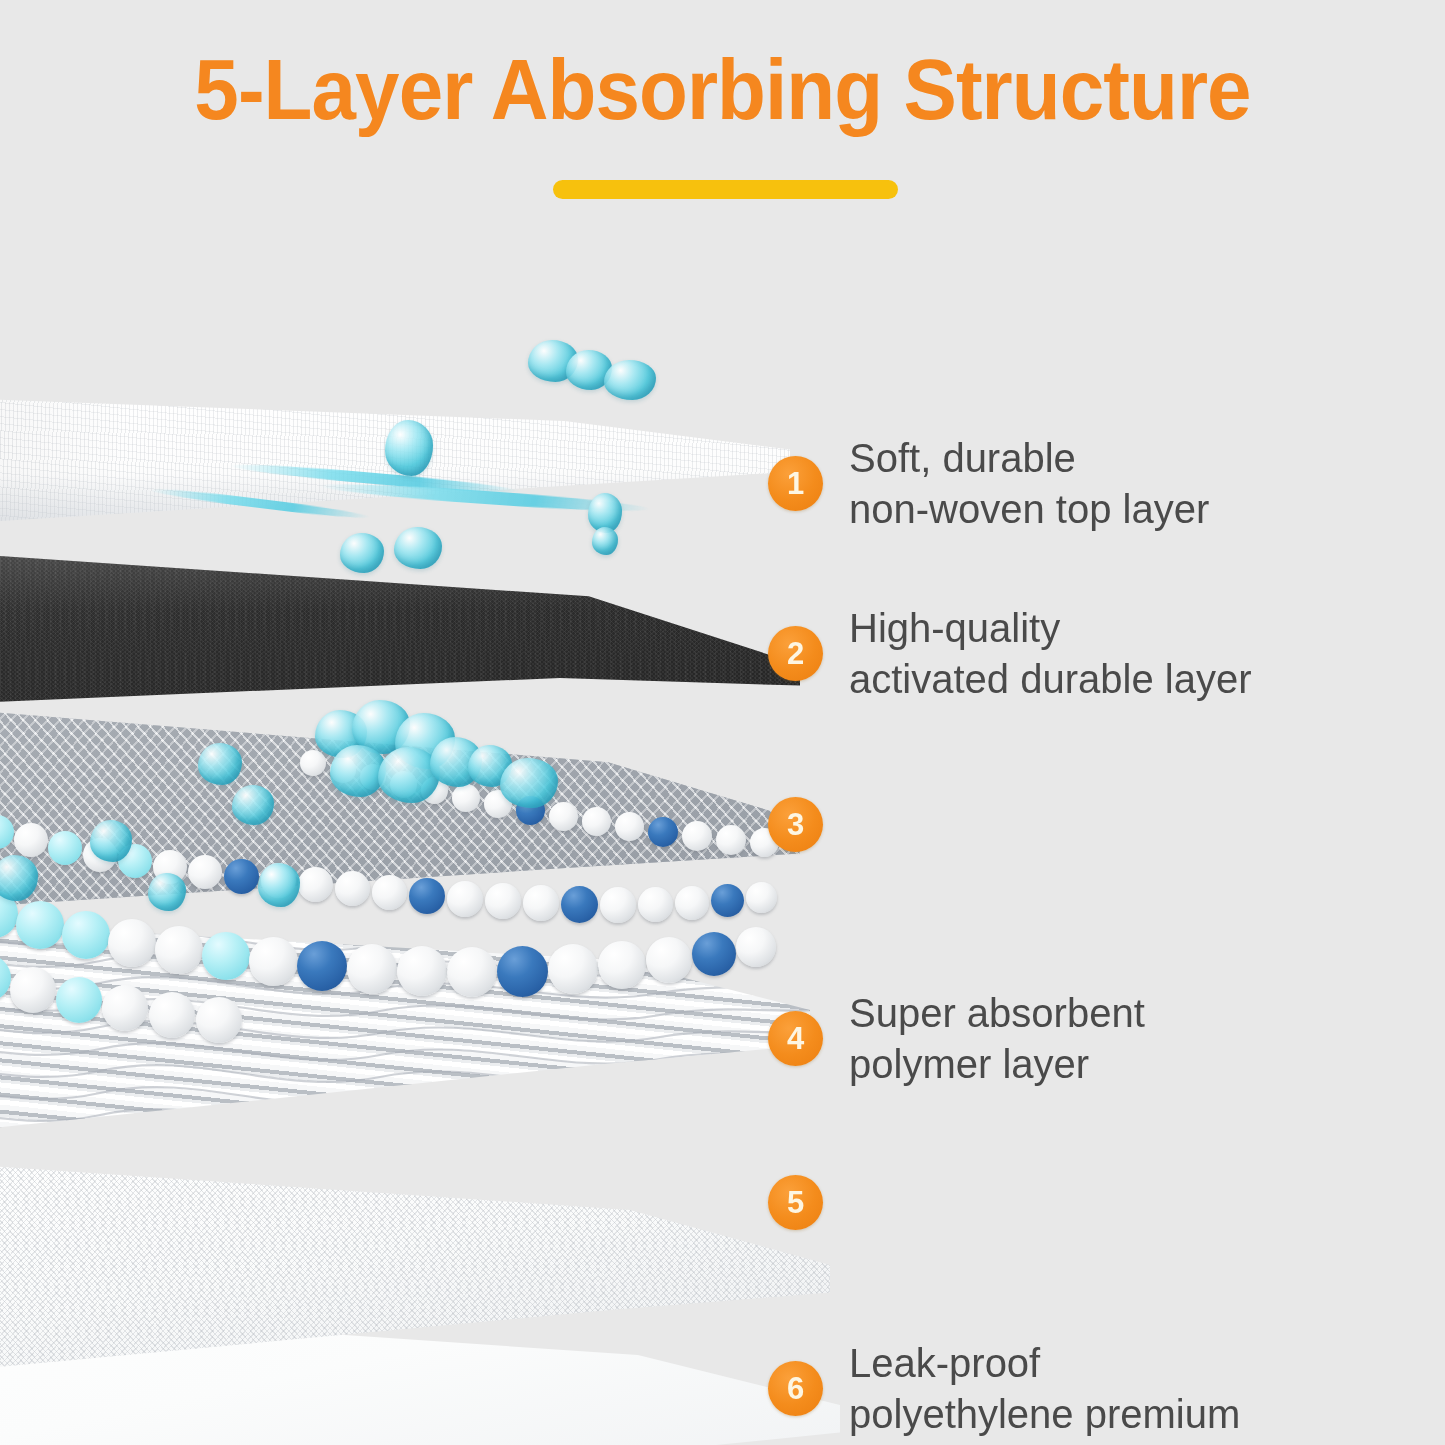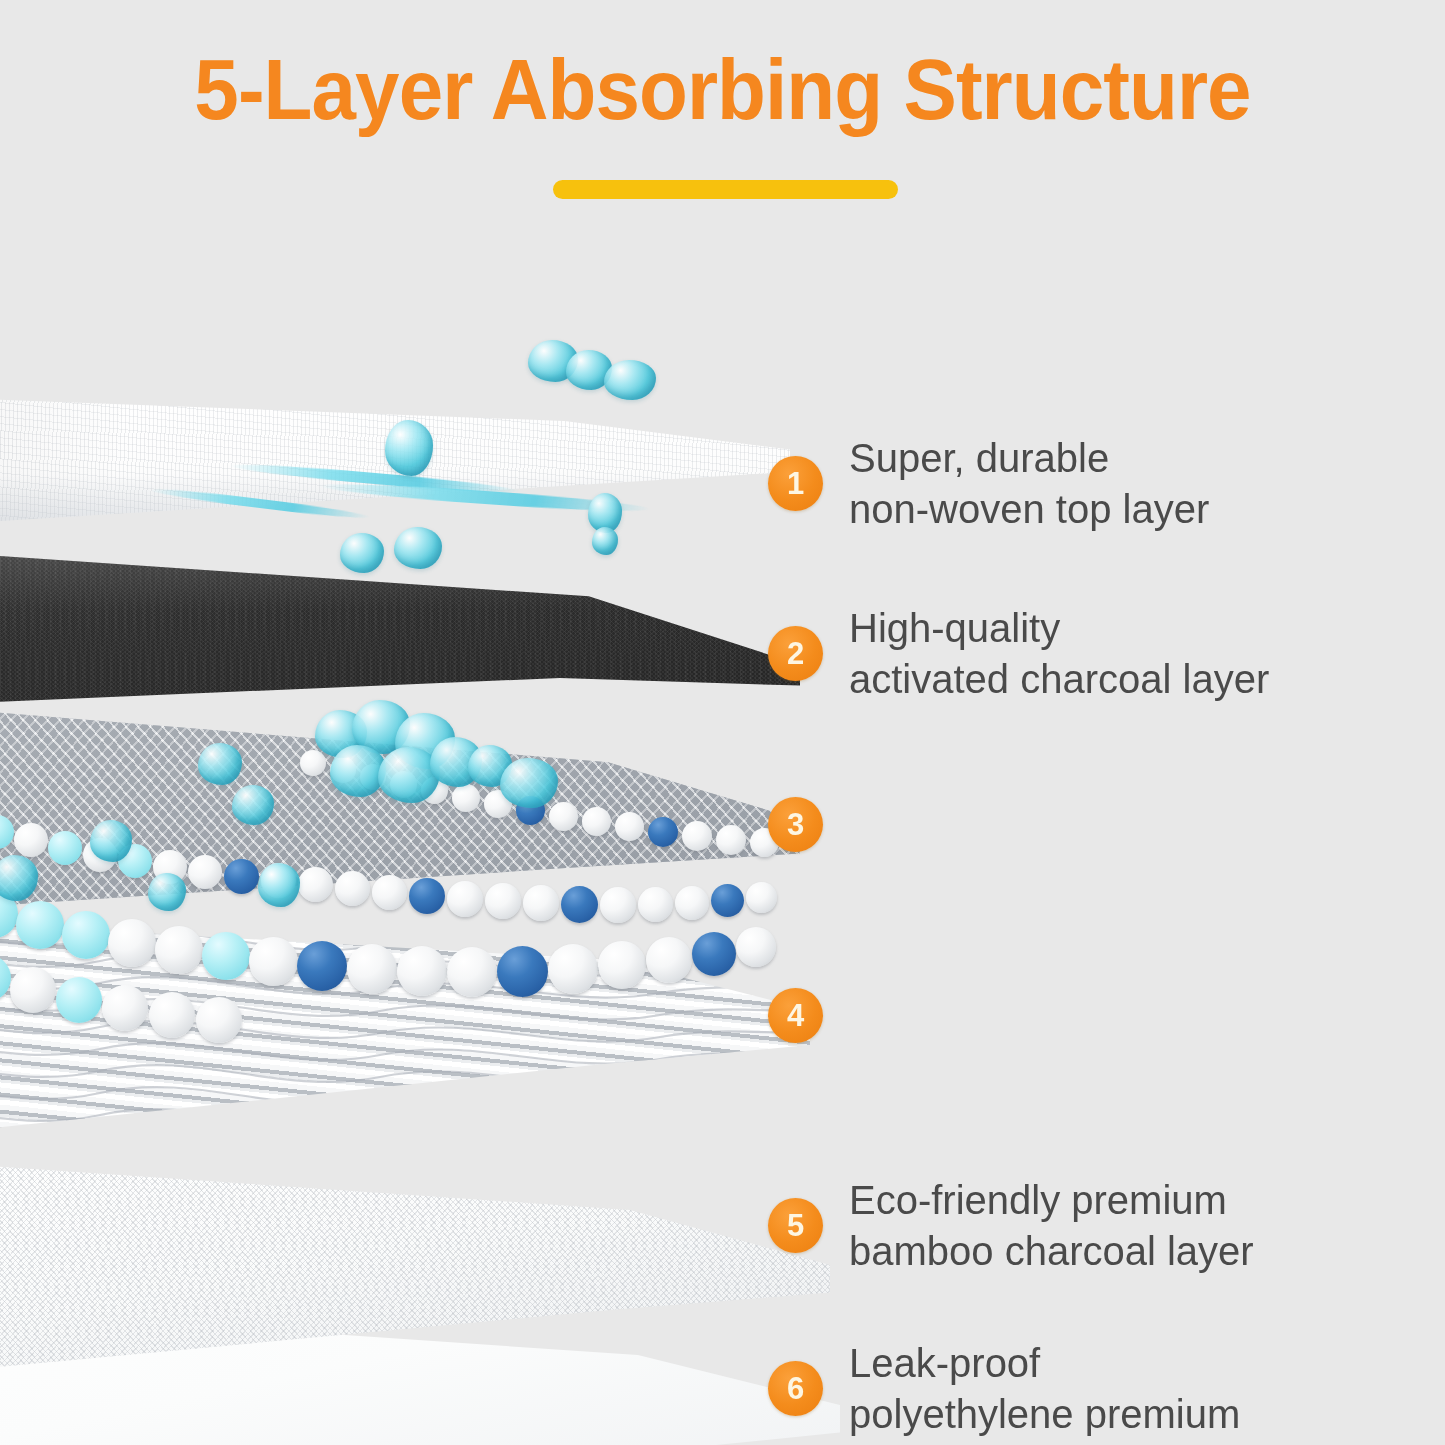--- a/index.html
+++ b/index.html
@@ -291,42 +291,42 @@
     <div>
       <div class="drop" style="left:528px;top:85px;width:50px;height:42px;"></div>
       <div class="drop" style="left:566px;top:95px;width:46px;height:40px;"></div>
       <div class="drop" style="left:604px;top:105px;width:52px;height:40px;"></div>
     </div>
 
   </div>
 
   <div class="callout" style="left:768px;top:433px;">
     <div class="badge">1</div>
-    <div class="ctext">Super, durable
+    <div class="ctext">Soft, durable
 non-woven top layer</div>
   </div>
 
   <div class="callout" style="left:768px;top:603px;">
     <div class="badge">2</div>
     <div class="ctext">High-quality
-activated charcoal layer</div>
+activated durable layer</div>
   </div>
 
   <div class="callout" style="left:768px;top:797px;">
     <div class="badge">3</div>
   </div>
 
   <div class="callout" style="left:768px;top:988px;">
     <div class="badge">4</div>
+    <div class="ctext">Super absorbent
+polymer layer</div>
   </div>
 
   <div class="callout" style="left:768px;top:1175px;">
     <div class="badge">5</div>
-    <div class="ctext">Eco-friendly premium
-bamboo charcoal layer</div>
   </div>
 
   <div class="callout" style="left:768px;top:1338px;">
     <div class="badge">6</div>
     <div class="ctext">Leak-proof
 polyethylene premium</div>
   </div>
 
 </div>
 

